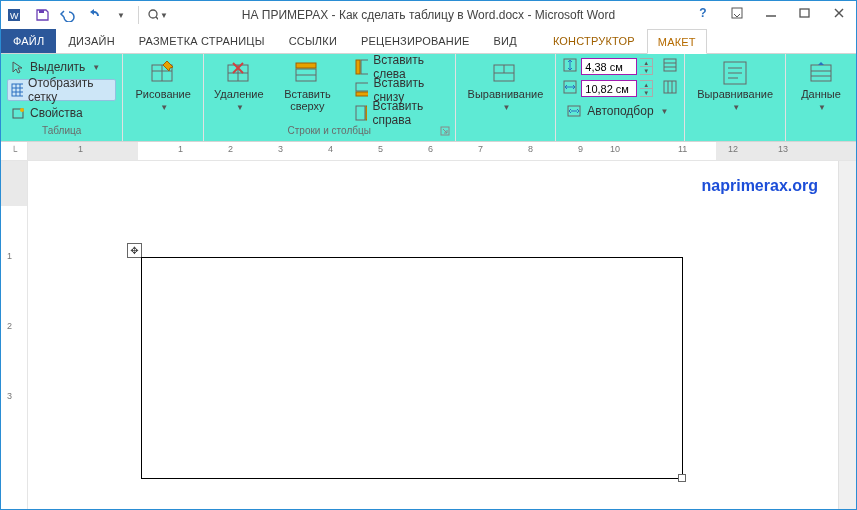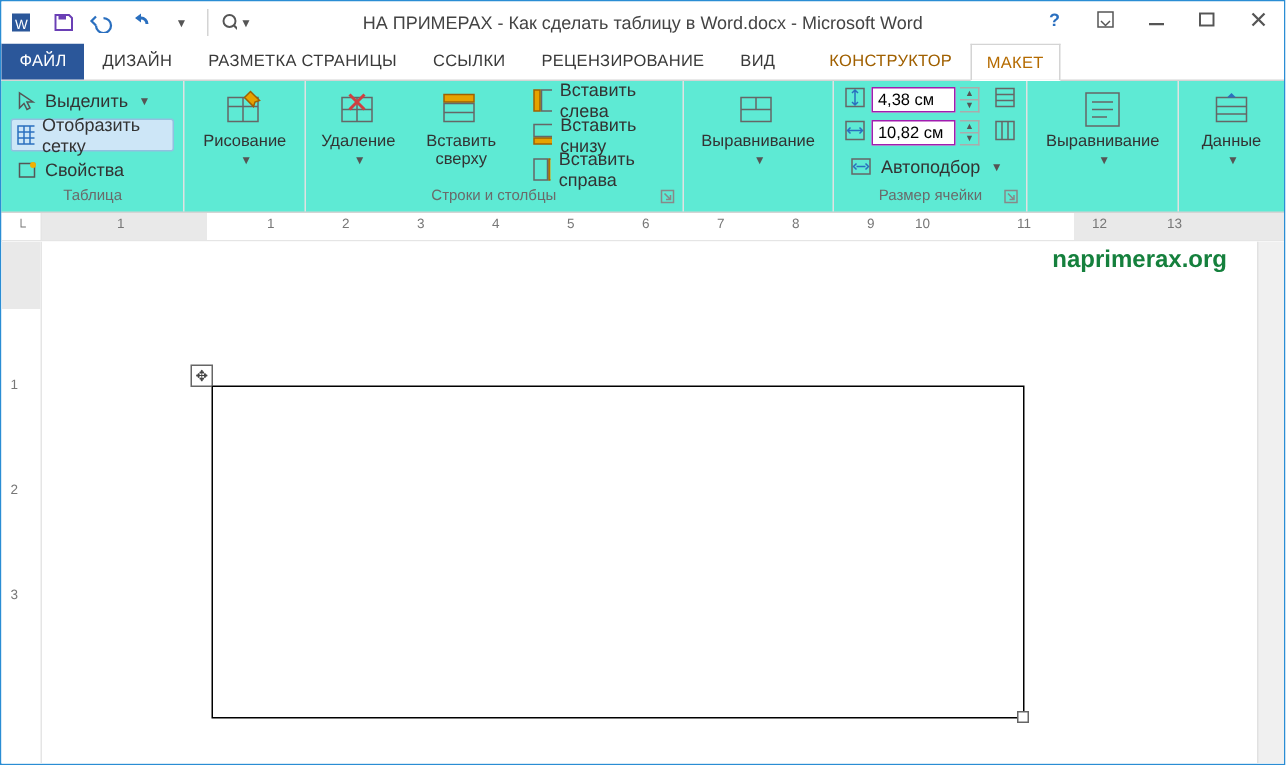--- a/index.html
+++ b/index.html
@@ -324,24 +324,24 @@
     height: 6px;
     border: 1px solid #666;
     background: #fff;
     right: -4px;
     bottom: -4px;
     cursor: nwse-resize;
   }
   .watermark {
     position: absolute;
     right: 38px;
-    top: 4px;
+    top: 16px;
     font-size: 16px;
     font-weight: bold;
-    color: #15803d;
+    color: #1d4ed8;
     pointer-events: none;
   }
   .scroll-v {
     position: absolute;
     right: 0;
     top: 0;
     bottom: 0;
     width: 17px;
     background: #f0f0f0;
     border-left: 1px solid #e1e1e1;
@@ -596,29 +596,20 @@
           </div>
           <div class="small-cmd">
             <svg width="16" height="16">
                 <rect x="2" y="3" width="12" height="10" fill="none" stroke="#666"></rect>
                 <path d="M5 8h6M5 6l-2 2 2 2M11 6l2 2-2 2" fill="none" stroke="#2a6fbf"></path>
               </svg>
             <span>Автоподбор</span>
             <span class="dd-caret">▼</span>
           </div>
         </div>
-      </div>
-      <div class="group-label">
-        <span>Размер ячейки</span>
-        <span class="launcher">
-          <svg width="10" height="10">
-              <rect x="1" y="1" width="8" height="8" fill="none" stroke="#888"></rect>
-              <path d="M3 3l4 4M7 4v3h-3" fill="none" stroke="#888"></path>
-            </svg>
-        </span>
       </div>
     </div>
 
     <div class="group">
       <div class="group-body">
         <div class="big-cmd">
           <div class="big-icn">
               <svg width="28" height="28">
                 <rect x="3" y="3" width="22" height="22" fill="none" stroke="#666"></rect>
                 <line x1="7" y1="9" x2="21" y2="9" stroke="#666"></line>

